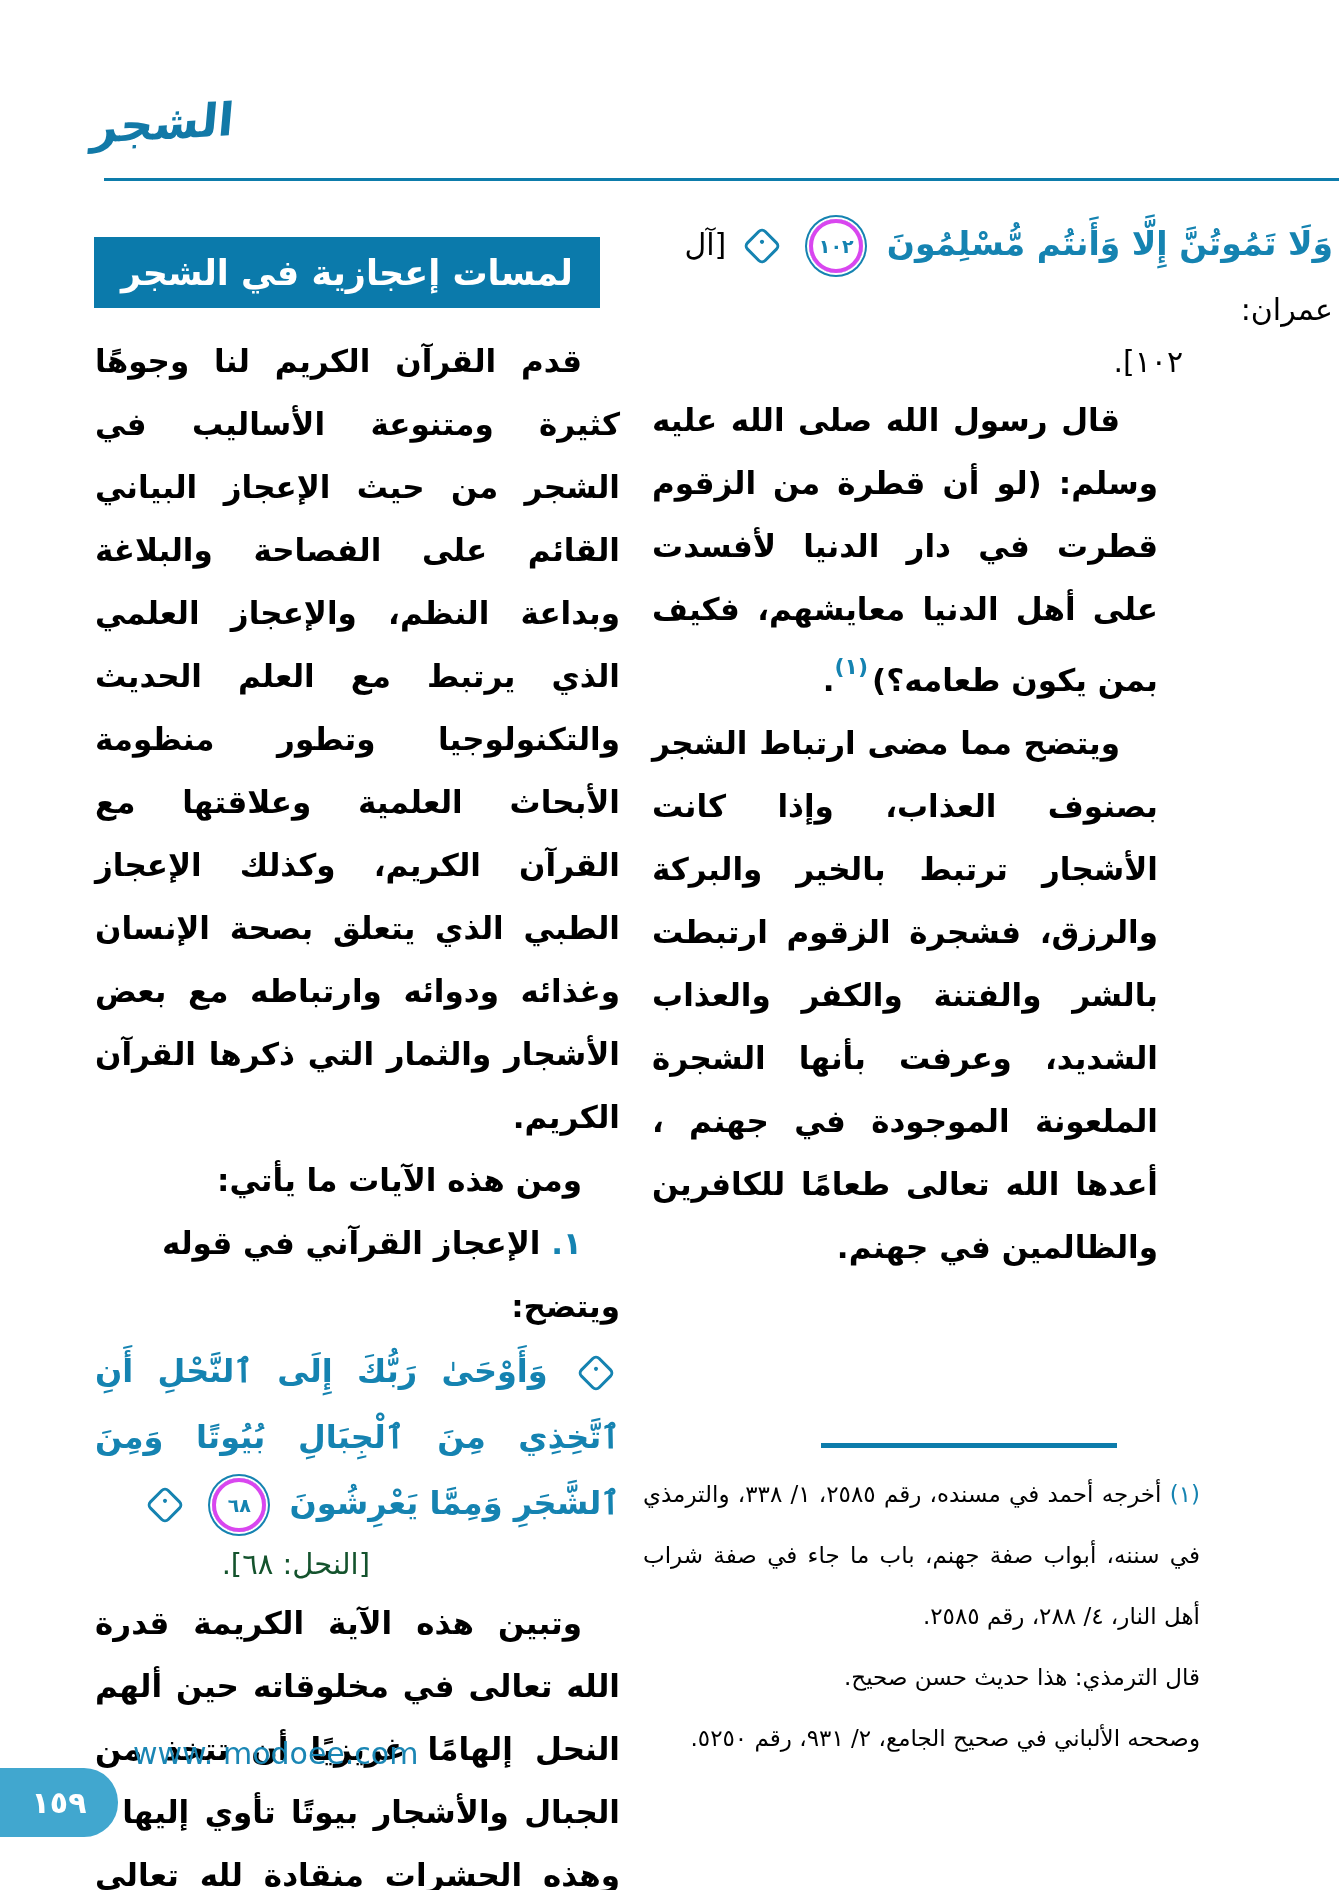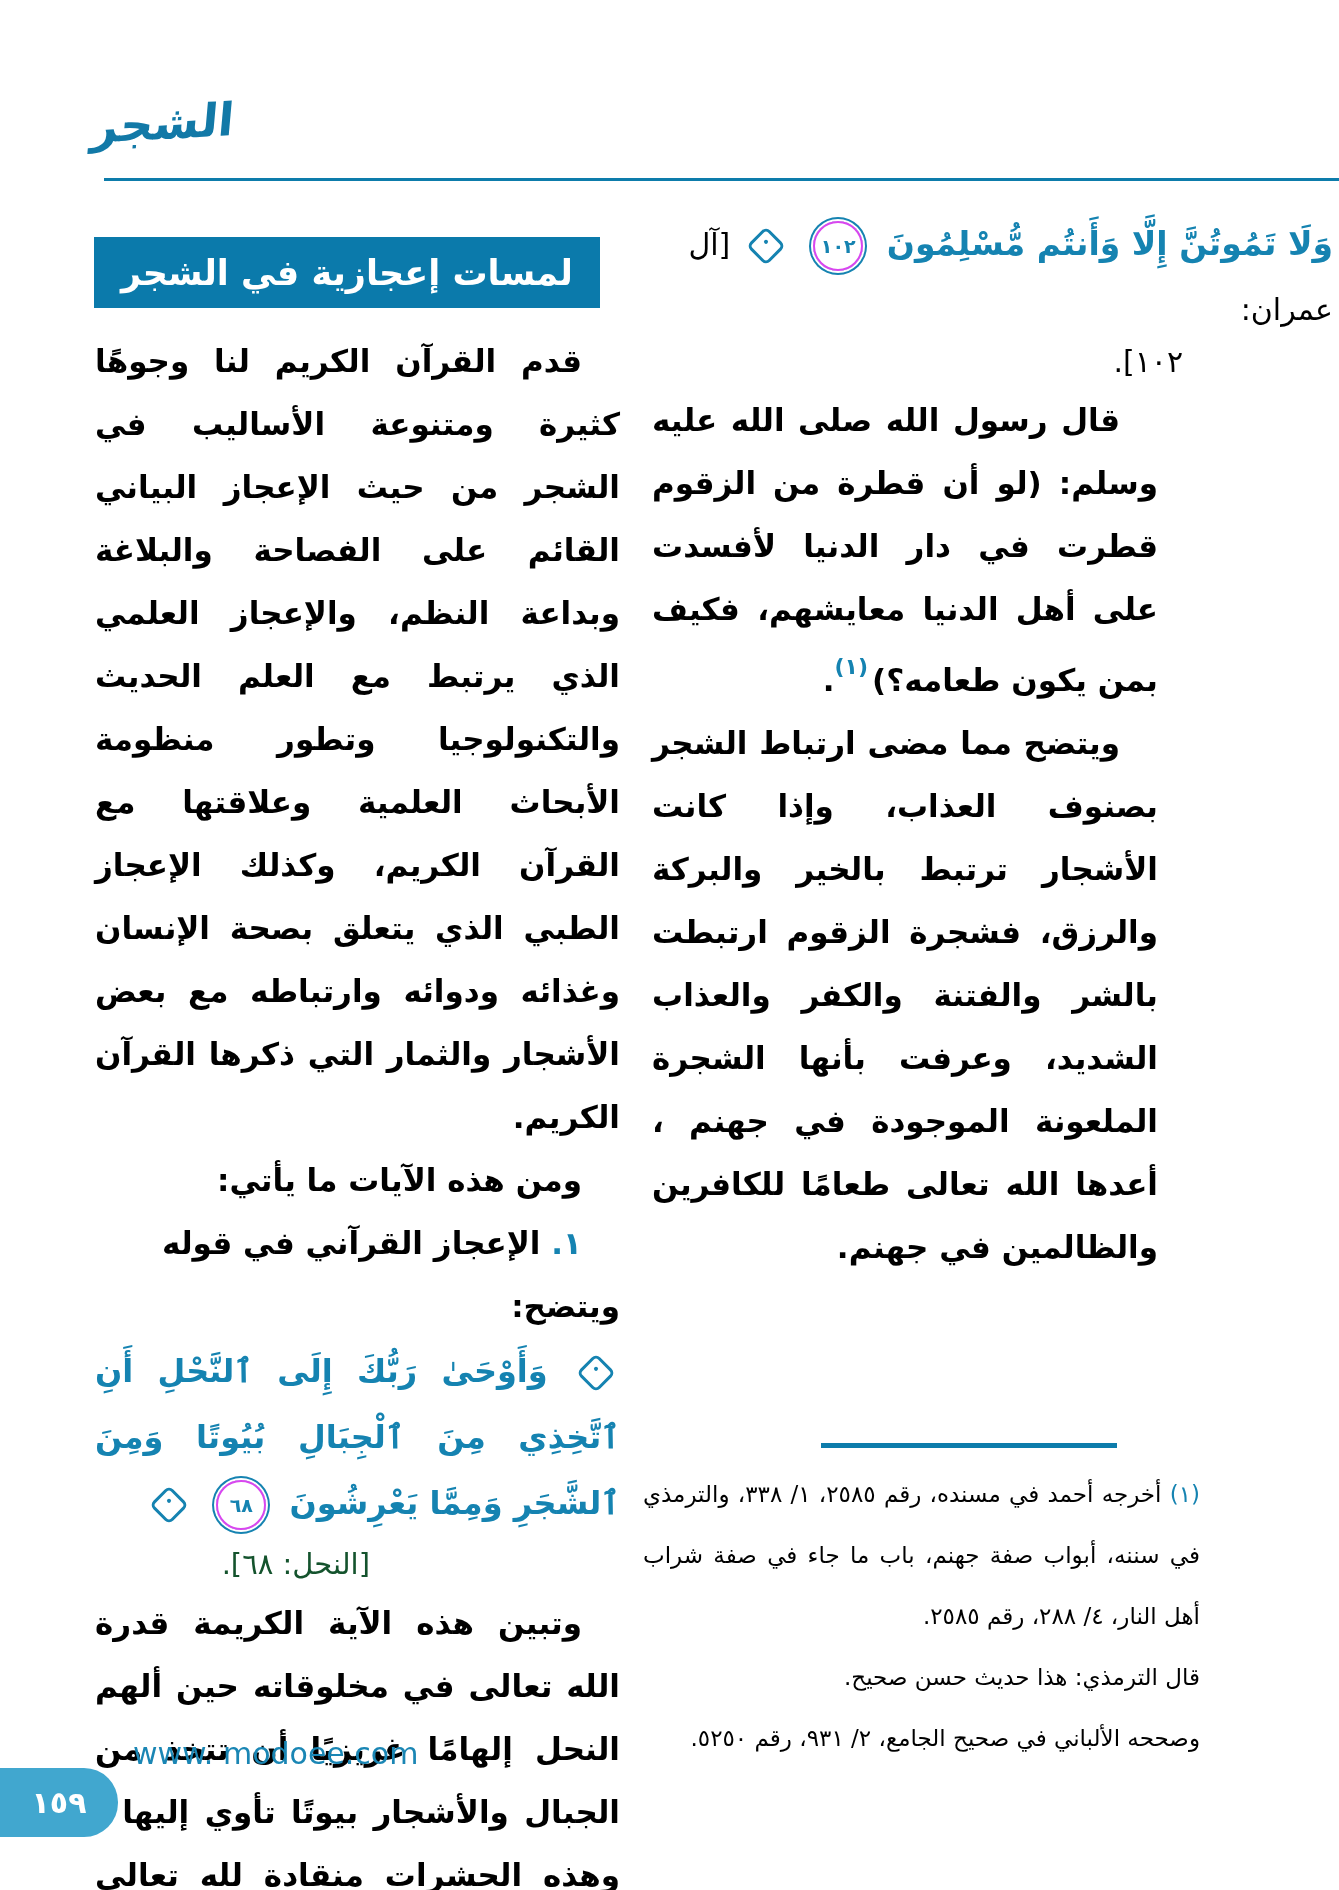--- a/index.html
+++ b/index.html
@@ -44,21 +44,21 @@
     margin:2px 150px 10px 0;font-size:30px;font-weight:normal;
     text-align:right;color:#000;
   }
   .fn-ref{
     color:#1583b1;font-size:22px;font-weight:bold;
     position:relative;top:-6px;margin-right:4px;
   }
   
   .ayah-medallion{
     display:inline-flex;align-items:center;justify-content:center;
-    width:46px;height:46px;border:2px solid #d946ef;border-radius:50%;
+    width:46px;height:46px;border:4px solid #d946ef;border-radius:50%;
     box-shadow:0 0 0 2px #ffffff,0 0 0 4px #1583b1;
     font-size:19px;font-weight:bold;color:#1583b1;
     vertical-align:middle;margin:0 12px;text-indent:0;
   }
   .ornate{
     display:inline-block;width:22px;height:22px;
     border:3px solid #1583b1;border-radius:6px;
     transform:rotate(45deg);vertical-align:middle;margin:0 10px;
     position:relative;
   }

